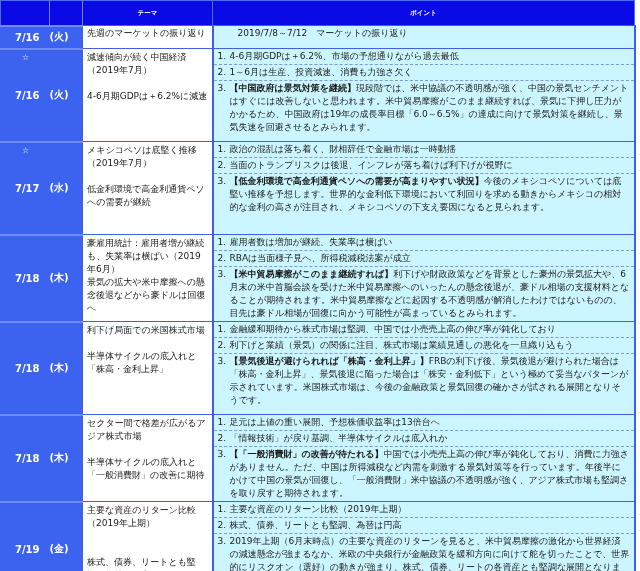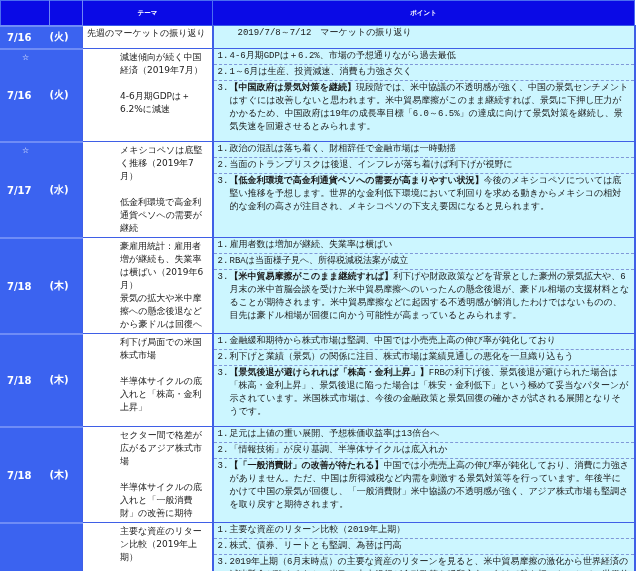--- a/index.html
+++ b/index.html
@@ -13,41 +13,41 @@
   col.c-point { width: 422px; }
   th {
     background: #0a0ae6; color: #ffffff; font-size: 6.5px; font-weight: bold;
     height: 25px; text-align: center; border: 1px solid #4a6cf0; border-bottom: 1px solid #3a5be8;
   }
   th.dateh { border-right: 1px solid #6f86f5; }
   td { vertical-align: top; }
   td.date {
     background: #3b63f0; color: #ffffff; font-weight: bold; font-size: 10px;
     border-top: 2px solid #6f8cf6; border-left: 1px solid #3b63f0;
-    position: relative; padding-left: 6px;
+    position: relative; padding-left: 14px;
   }
   td.dow {
     background: #3b63f0; color: #ffffff; font-weight: bold; font-size: 10px;
     border-top: 2px solid #6f8cf6; position: relative;
   }
   td.theme {
     background: #ffffff; font-size: 9px; line-height: 13px;
     border: 1.5px solid #3f5fe6; border-right: 2px solid #3f5fe6; padding: 2px 3px 2px 4px;
   }
-  td.point { background: #ccf6ff; border: 1.5px solid #3f5fe6; border-right: 2px solid #3f5fe6; padding: 0; font-size: 9px; line-height: 13px; font-family: Liberation Mono, monospace; }
+  td.point { background: #ccf6ff; border: 1.5px solid #3f5fe6; border-right: 2px solid #3f5fe6; padding: 0; font-size: 9px; line-height: 13px; }
   .vcenter { position: absolute; top: 50%; transform: translateY(-50%); white-space: nowrap; }
   .star { position: absolute; top: 3px; left: 0; width: 100%; text-align: center; font-size: 8px; color: #ffffff; font-weight: normal; }
   .single-point { padding: 1px 4px 1px 24px; height: 14px; line-height: 13px; }
   .pitem { display: flex; padding: 1px 4px 1px 4px; border-bottom: 1px dashed #7f98d8; }
   .pitem:last-child { border-bottom: none; }
   .pnum { flex: 0 0 12px; }
   .ptext { flex: 1; }
   .pitem.long { min-height: 60px; }
   .ptext b { font-weight: bold; text-align: center; }
-  .theme-sub { display: block; margin-left: 33px; }
+  .theme-sub { display: block; }
   .gap { display: block; height: 13px; }
 </style>
 </head>
 <body>
 
 <div class="sheet">
 <table>
   <colgroup>
     <col class="c-date">
         <col class="c-dow">

